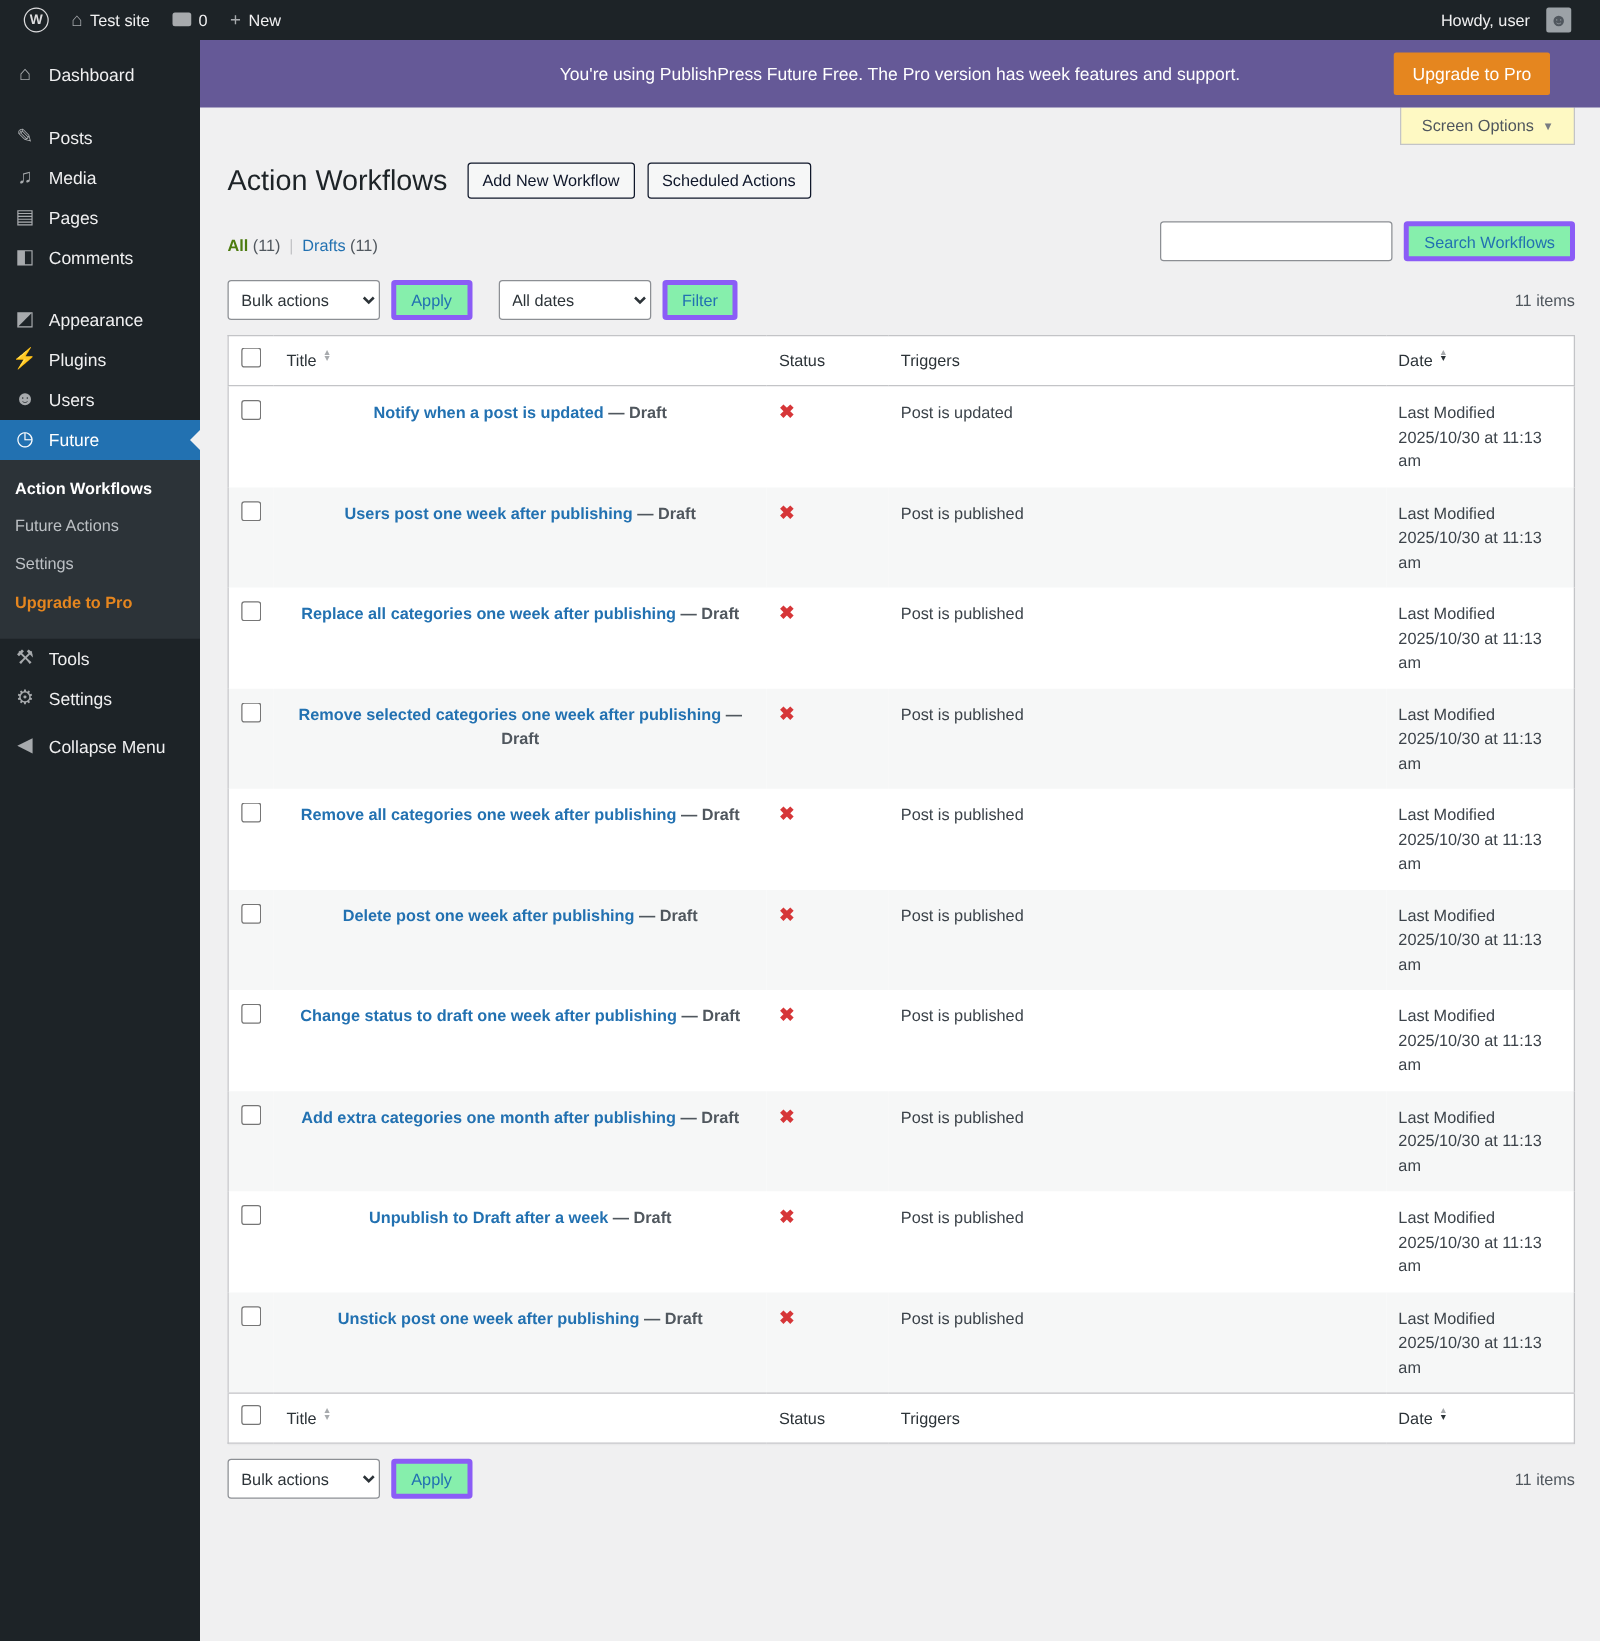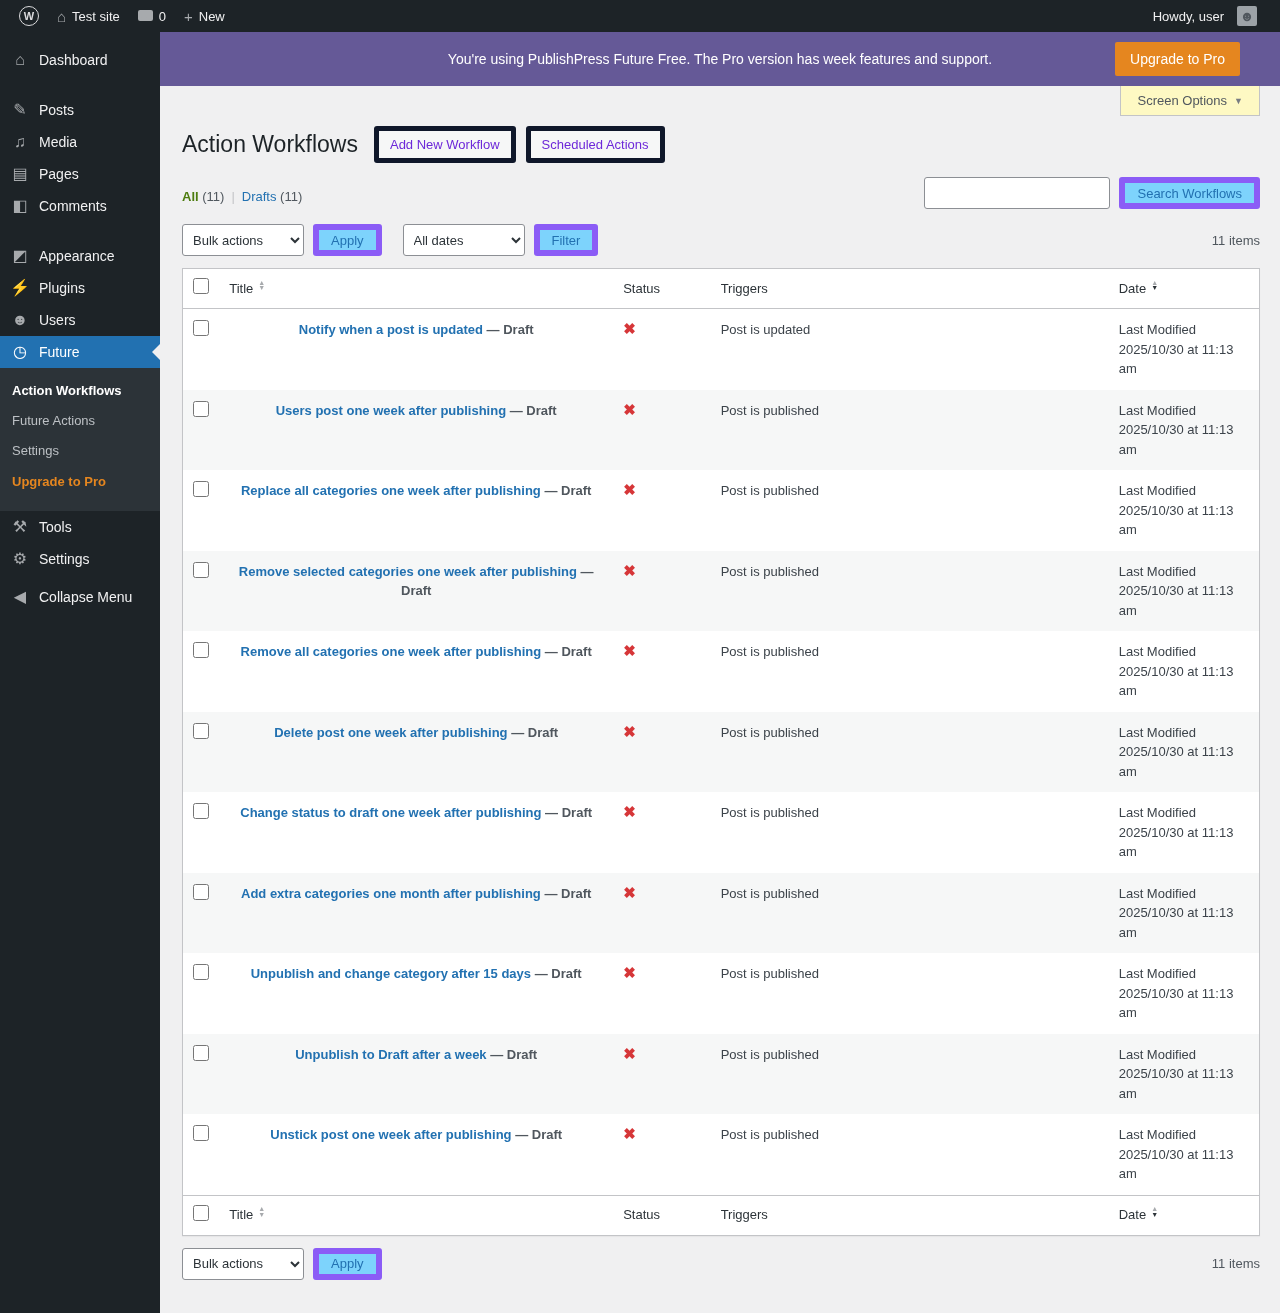--- a/index.html
+++ b/index.html
@@ -86,37 +86,37 @@
     padding:7px 16px; color:#50575e; font-size:13px;
     display:flex; align-items:center; gap:7px; cursor:pointer;
   }
   .so-caret { font-size:9px; color:#787c82; }
 
   .page-body { padding:0 20px 0 22px; }
 
   .title-row { display:flex; align-items:center; gap:10px; margin-top:10px; }
   h1.page-title { font-size:23px; font-weight:400; color:#1d2327; margin:0 6px 0 0; padding:5px 0; }
   .page-title-action {
-    border:5px solid #0f172a; color:#6d28d9; background:#f6f7f7;
+    border:1px solid #0f172a; color:#0f172a; background:#f6f7f7;
     border-radius:3px; padding:6px 11px; font-size:13px; cursor:pointer; font-family:inherit;
   }
 
   .views-row { display:flex; justify-content:space-between; align-items:flex-end; margin-top:14px; }
   .views { padding:5px 0; }
   .views .all-label { font-weight:700; color:#4d7c0f; }
   .views .count { color:#50575e; }
   .views .sep { color:#c3c4c7; margin:0 7px; }
   .views a.drafts { color:#2271b1; }
   .search-box { display:flex; gap:9px; align-items:center; }
   .search-input {
     width:186px; height:32px; border:1px solid #8c8f94; border-radius:3px;
     background:#fff; padding:0 8px; font-size:14px; font-family:inherit;
   }
   .button {
-    height:32px; background:#7dd3fc; border:6px solid #8b5cf6; border-radius:3px;
+    height:32px; background:#86efac; border:4px solid #8b5cf6; border-radius:3px;
     color:#2271b1; padding:0 12px; font-size:13px; cursor:pointer; font-family:inherit;
   }
 
   .tablenav { display:flex; align-items:center; gap:9px; margin:15px 0 12px; }
   .tablenav.bottom { margin:12px 0 0; }
   select.wp-select {
     height:32px; border:1px solid #8c8f94; border-radius:3px; background:#fff;
     color:#2c3338; font-size:13px; padding:0 6px; font-family:inherit; cursor:pointer;
     min-width:122px;
   }
@@ -373,27 +373,20 @@
           </tr>
           <tr>
             <td class="cb-col"><input type="checkbox" style=""></td>
             <td class="col-title"><a class="row-title">Add extra categories one month after publishing</a> <span class="post-state">— Draft</span></td>
             <td class="col-status"><span class="x-icon">✖</span></td>
             <td class="col-triggers">Post is published</td>
             <td class="col-date date-cell">Last Modified 2025/10/30 at 11:13 am</td>
           </tr>
           <tr>
             <td class="cb-col"><input type="checkbox" style=""></td>
-            <td class="col-title"><a class="row-title">Unpublish and change category after 15 days</a> <span class="post-state">— Draft</span></td>
-            <td class="col-status"><span class="x-icon">✖</span></td>
-            <td class="col-triggers">Post is published</td>
-            <td class="col-date date-cell">Last Modified 2025/10/30 at 11:13 am</td>
-          </tr>
-          <tr>
-            <td class="cb-col"><input type="checkbox" style=""></td>
             <td class="col-title"><a class="row-title">Unpublish to Draft after a week</a> <span class="post-state">— Draft</span></td>
             <td class="col-status"><span class="x-icon">✖</span></td>
             <td class="col-triggers">Post is published</td>
             <td class="col-date date-cell">Last Modified 2025/10/30 at 11:13 am</td>
           </tr>
           <tr>
             <td class="cb-col"><input type="checkbox" style=""></td>
             <td class="col-title"><a class="row-title">Unstick post one week after publishing</a> <span class="post-state">— Draft</span></td>
             <td class="col-status"><span class="x-icon">✖</span></td>
             <td class="col-triggers">Post is published</td>

